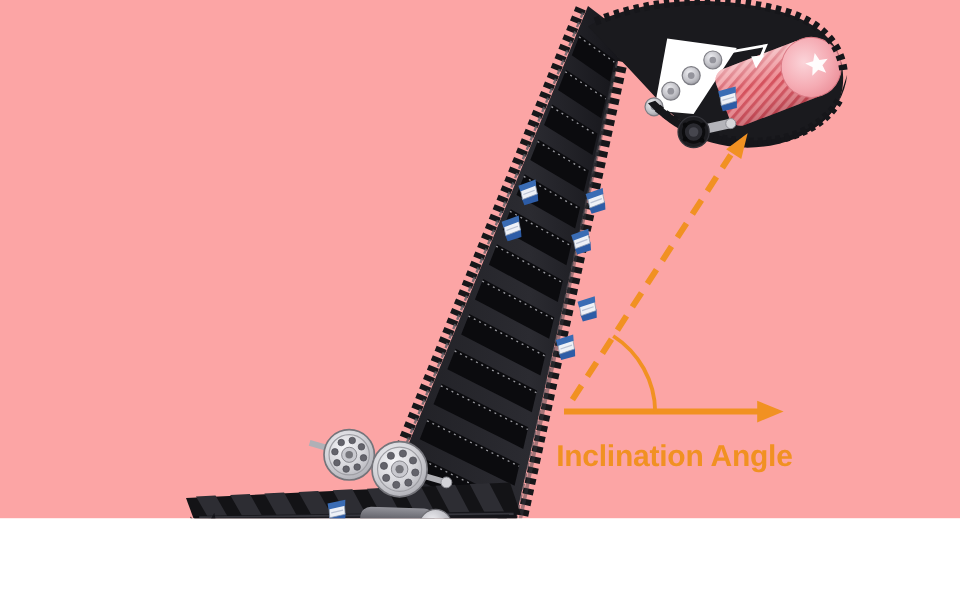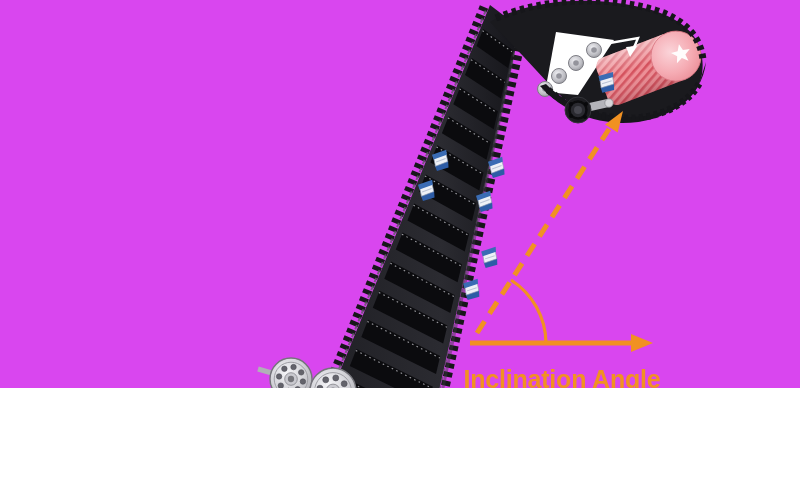--- a/index.html
+++ b/index.html
@@ -1,16 +1,16 @@
 <!DOCTYPE html>
 <html><head>
 <meta charset="utf-8">
 <style>
   html,body{margin:0;padding:0;background:#ffffff;}
-  .stage{position:relative;width:800px;height:388px;background:#d946ef;overflow:hidden;
+  .stage{position:relative;width:800px;height:432px;background:#fca5a5;overflow:hidden;
          font-family:"Liberation Sans",sans-serif;}
   .stage svg{position:absolute;left:0;top:0;}
   .angle-label{font-family:"Liberation Sans",sans-serif;font-weight:700;font-size:25px;letter-spacing:-0.2px;}
 </style>
 </head>
 <body>
 
 <div class="stage">
 <svg width="800" height="500" viewBox="0 0 800 500">
   <defs>

